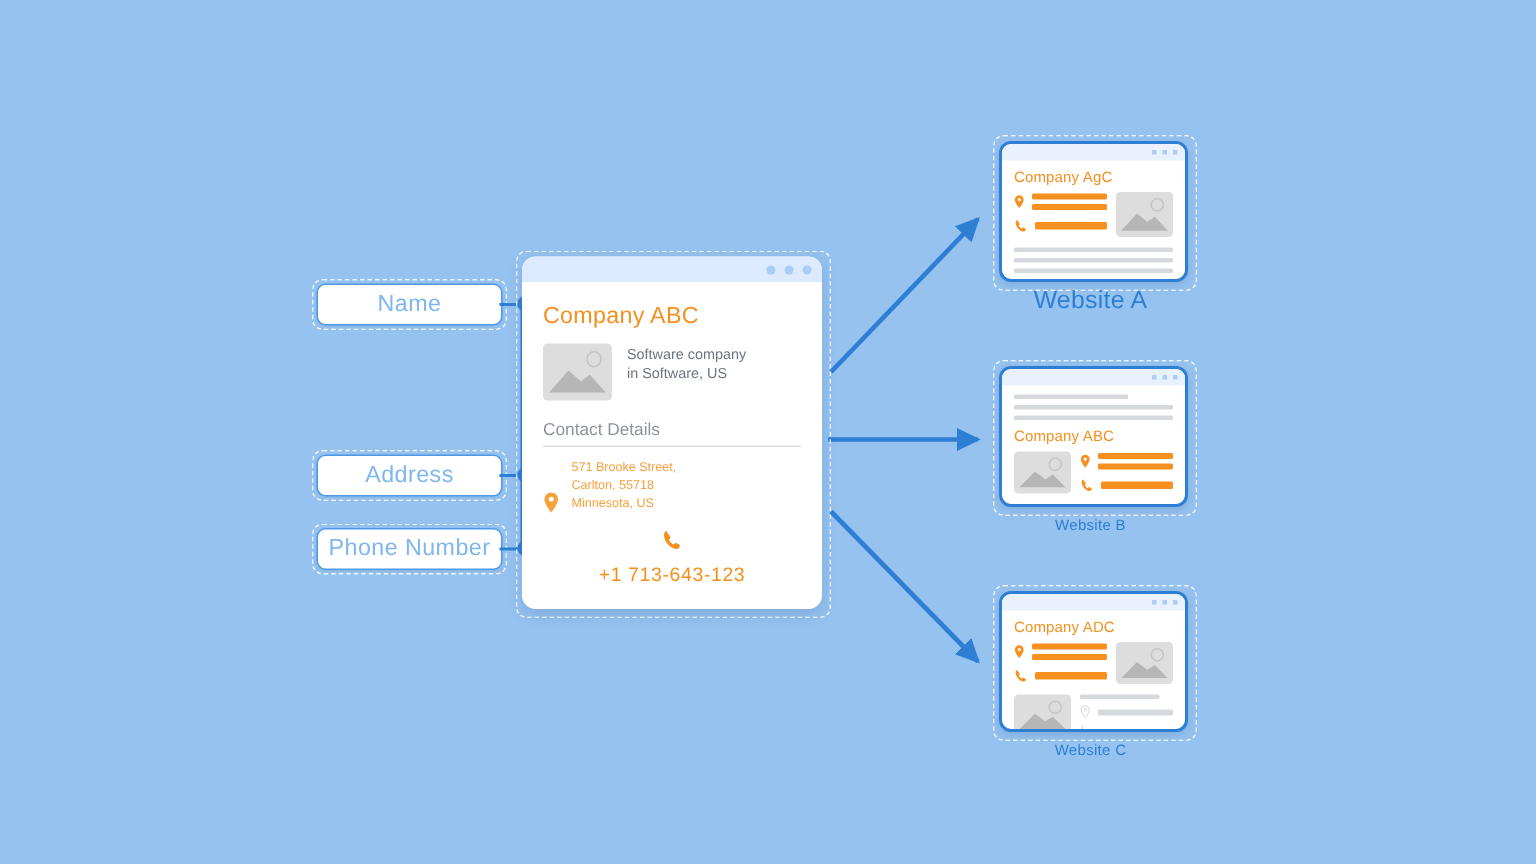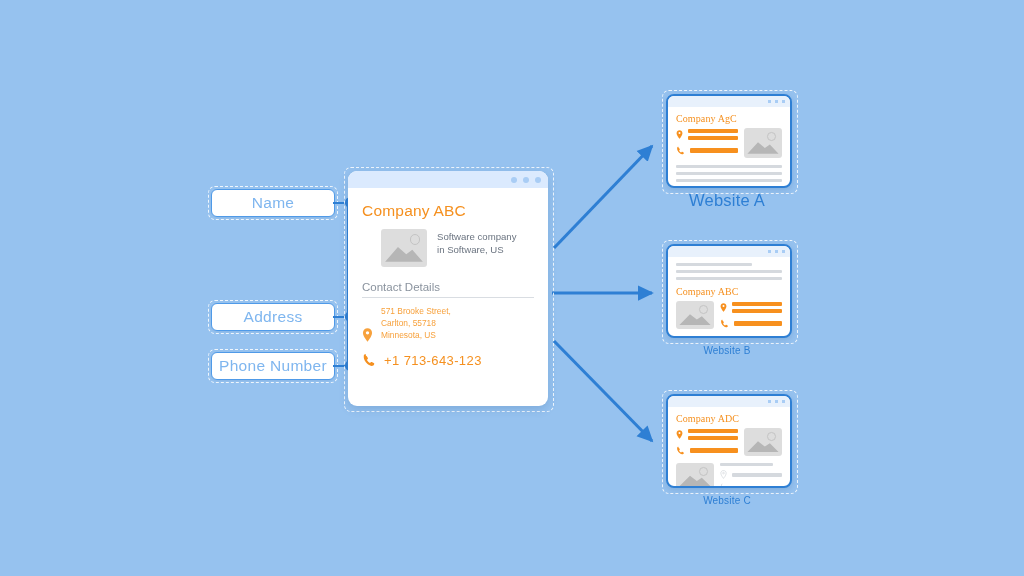--- a/index.html
+++ b/index.html
@@ -63,21 +63,21 @@
     width:6px;height:6px;border-radius:50%;
     background:#a9cdf5;display:block;
   }
   .card-body{padding:10px 14px 0 14px;}
   .company-title{
     color:#f5901f;
     font-size:15.5px;
     letter-spacing:.2px;
     margin:4px 0 9px 0;
   }
-  .tagline-row{display:flex;gap:10px;align-items:flex-start;margin-left:19px;}
+  .tagline-row{display:flex;gap:10px;align-items:flex-start;}
   .img-ph{
     background:#dddddd;border-radius:3px;position:relative;overflow:hidden;flex:none;
   }
   .img-ph .mtn{
     position:absolute;left:9%;bottom:14%;width:82%;height:52%;
     background:#b6b6b6;
     clip-path:polygon(0% 100%,34% 26%,56% 62%,72% 40%,100% 100%);
   }
   .img-ph .sun{
     position:absolute;right:15%;top:14%;
@@ -104,21 +104,20 @@
   svg.arrows{position:absolute;left:0;top:0;width:1024px;height:576px;overflow:visible;}
 
   
   .web-card{
     position:absolute;
     background:#ffffff;
     border:2.6px solid #2e7fd4;
     border-radius:8px;
     overflow:hidden;
     box-shadow:0 2px 6px rgba(30,80,140,.18);
-    font-family:Liberation Serif, serif;
   }
   .web-card .wbar{
     height:11px;background:#e8f1fc;
     display:flex;align-items:center;justify-content:flex-end;
     padding-right:5px;gap:3.5px;
   }
   .web-card .wbar i{width:3.5px;height:3.5px;background:#a9cdf5;display:block;}
   .wbody{padding:6px 8px 7px 8px;}
   .w-title{color:#f5901f;font-size:10px;margin-bottom:4px;letter-spacing:.1px;}
   .obar{background:#f7901e;border-radius:1px;height:4.2px;}
@@ -204,21 +203,21 @@
           <path d="M6 0.4C3.1 0.4 0.8 2.7 0.8 5.6C0.8 9.4 6 15.6 6 15.6S11.2 9.4 11.2 5.6C11.2 2.7 8.9 0.4 6 0.4Z" fill="#f7a13c"></path>
           <circle cx="6" cy="5.5" r="1.9" fill="#ffffff"></circle>
         </svg>
         <div class="addr-text">
           <div>571 Brooke Street,</div>
           <div>Carlton, 55718</div>
           <div>Minnesota, US</div>
         </div>
       </div>
 
-      <div class="detail-row" style="align-items:center;">
+      <div class="detail-row" style="align-items:center;flex-direction:column;">
         <svg class="phone-ico" viewBox="0 0 16 16">
           <path d="M4.2 1.2C3.2 1.2 2.2 2.1 2 3.2C1.5 6.6 3.6 10.4 6.3 12.6C8.2 14.2 10.6 15.2 12.3 14.6C13.3 14.2 13.9 13.3 14 12.3C14 11.9 13.8 11.6 13.4 11.4L11.2 10.3C10.8 10.1 10.3 10.2 10 10.6L9.2 11.5C7.8 10.8 6.3 9.3 5.5 7.8L6.4 7C6.8 6.7 6.9 6.2 6.7 5.8L5.5 3.6C5.3 3.2 4.9 3 4.5 3Z" fill="#f5901f"></path>
         </svg>
         <div class="phone-text">+1 713-643-123</div>
       </div>
 
     </div>
   </div>
 
   <div class="dash-outline" style="left:662px;top:90px;width:134px;height:102px;"></div>

